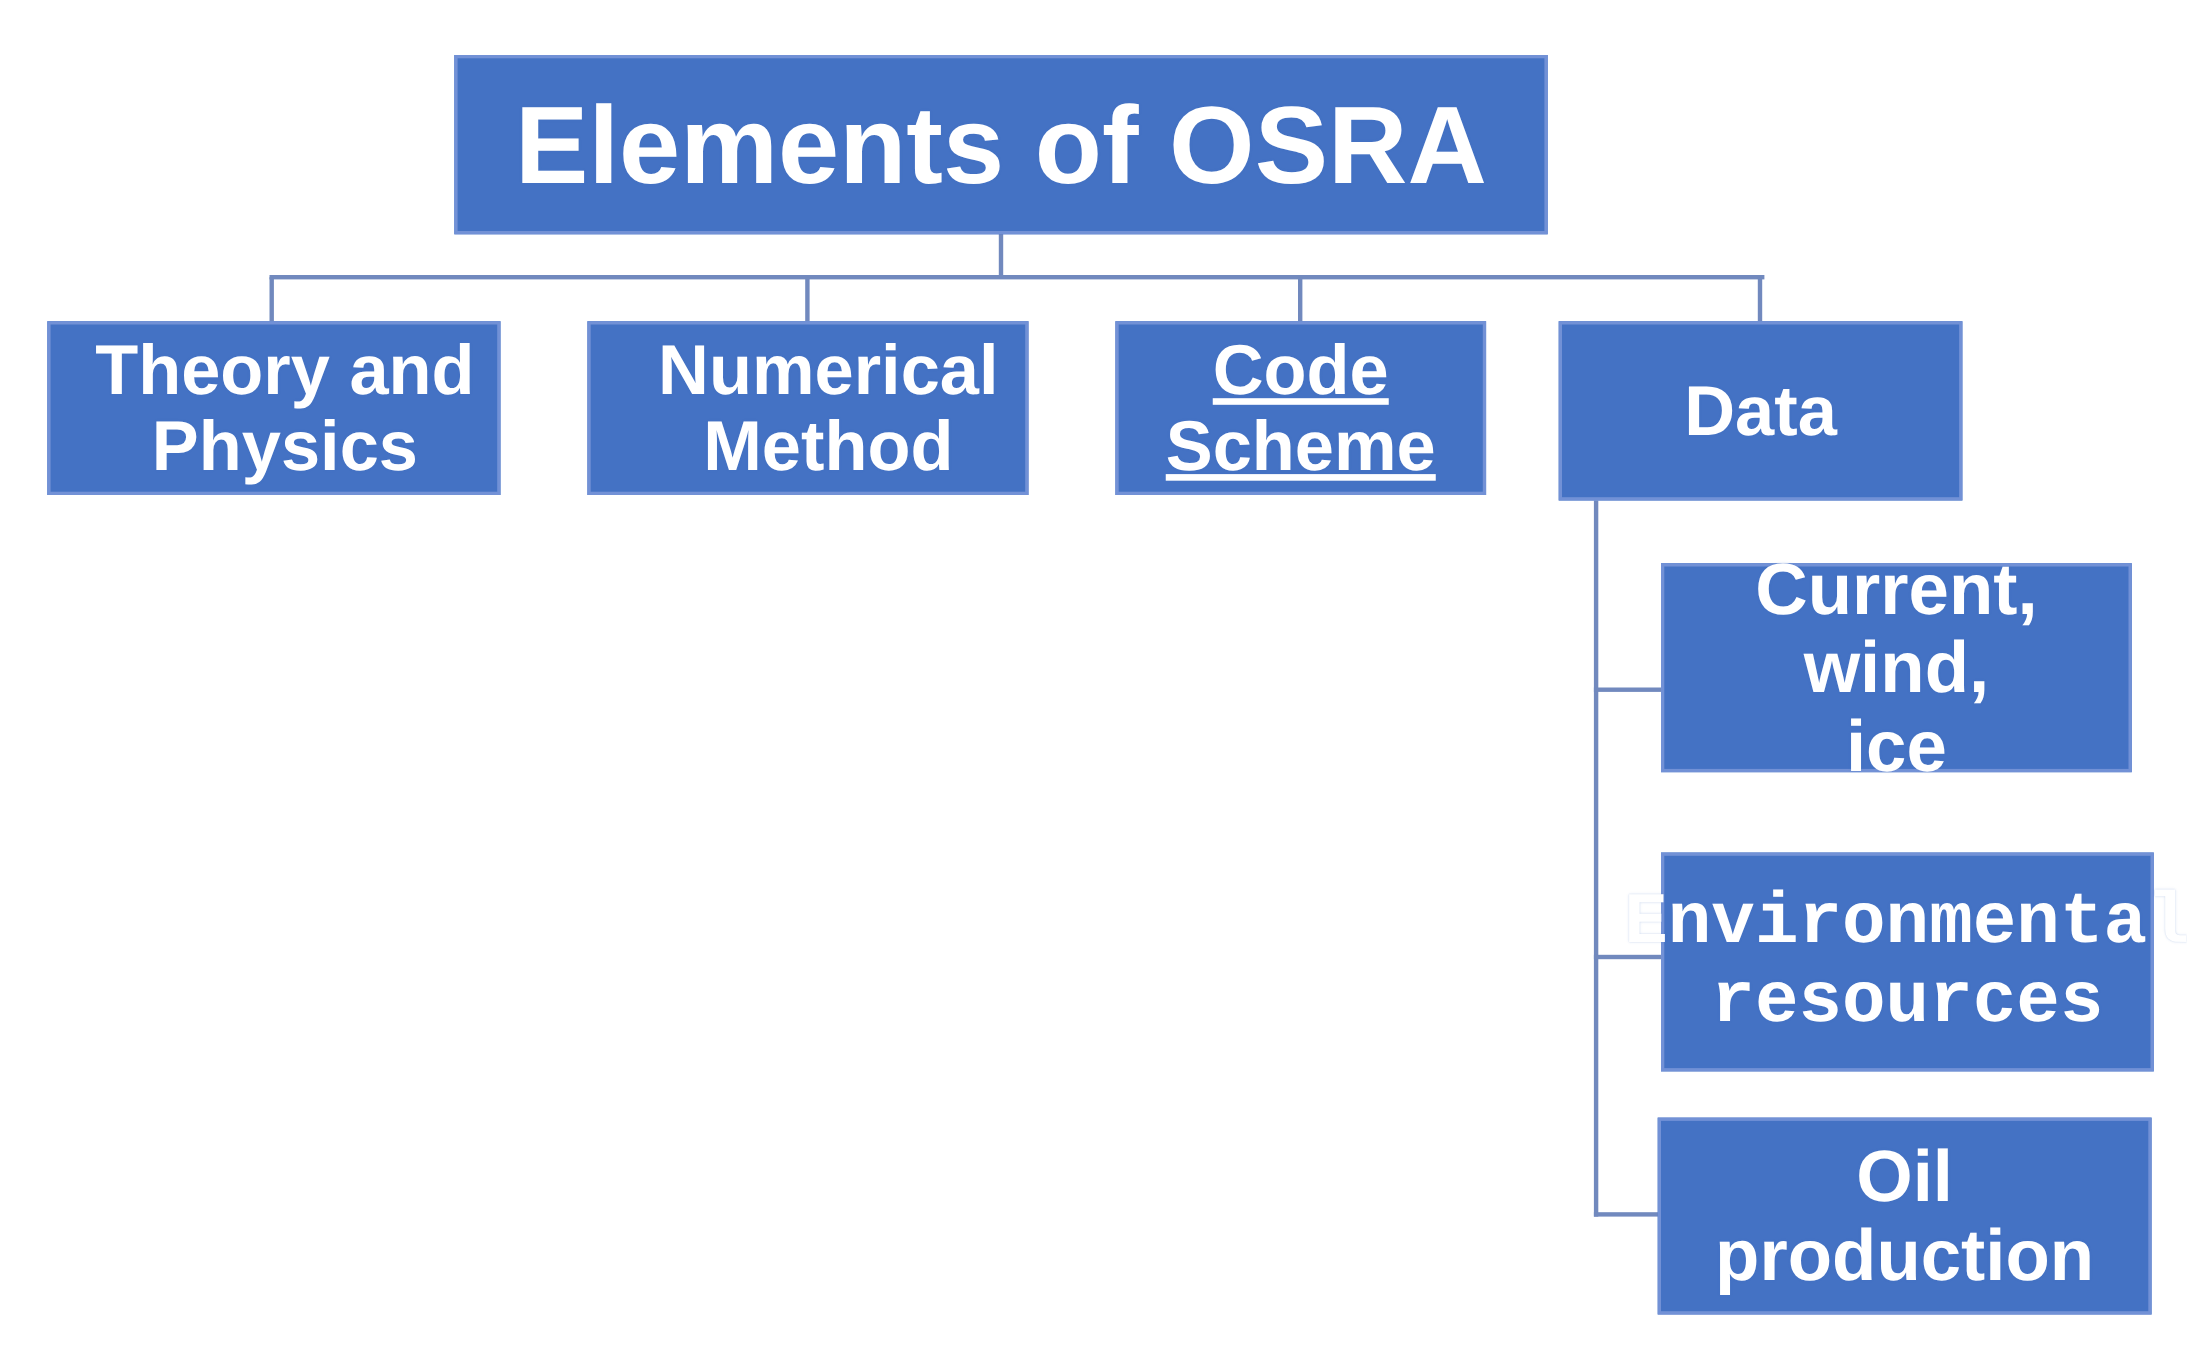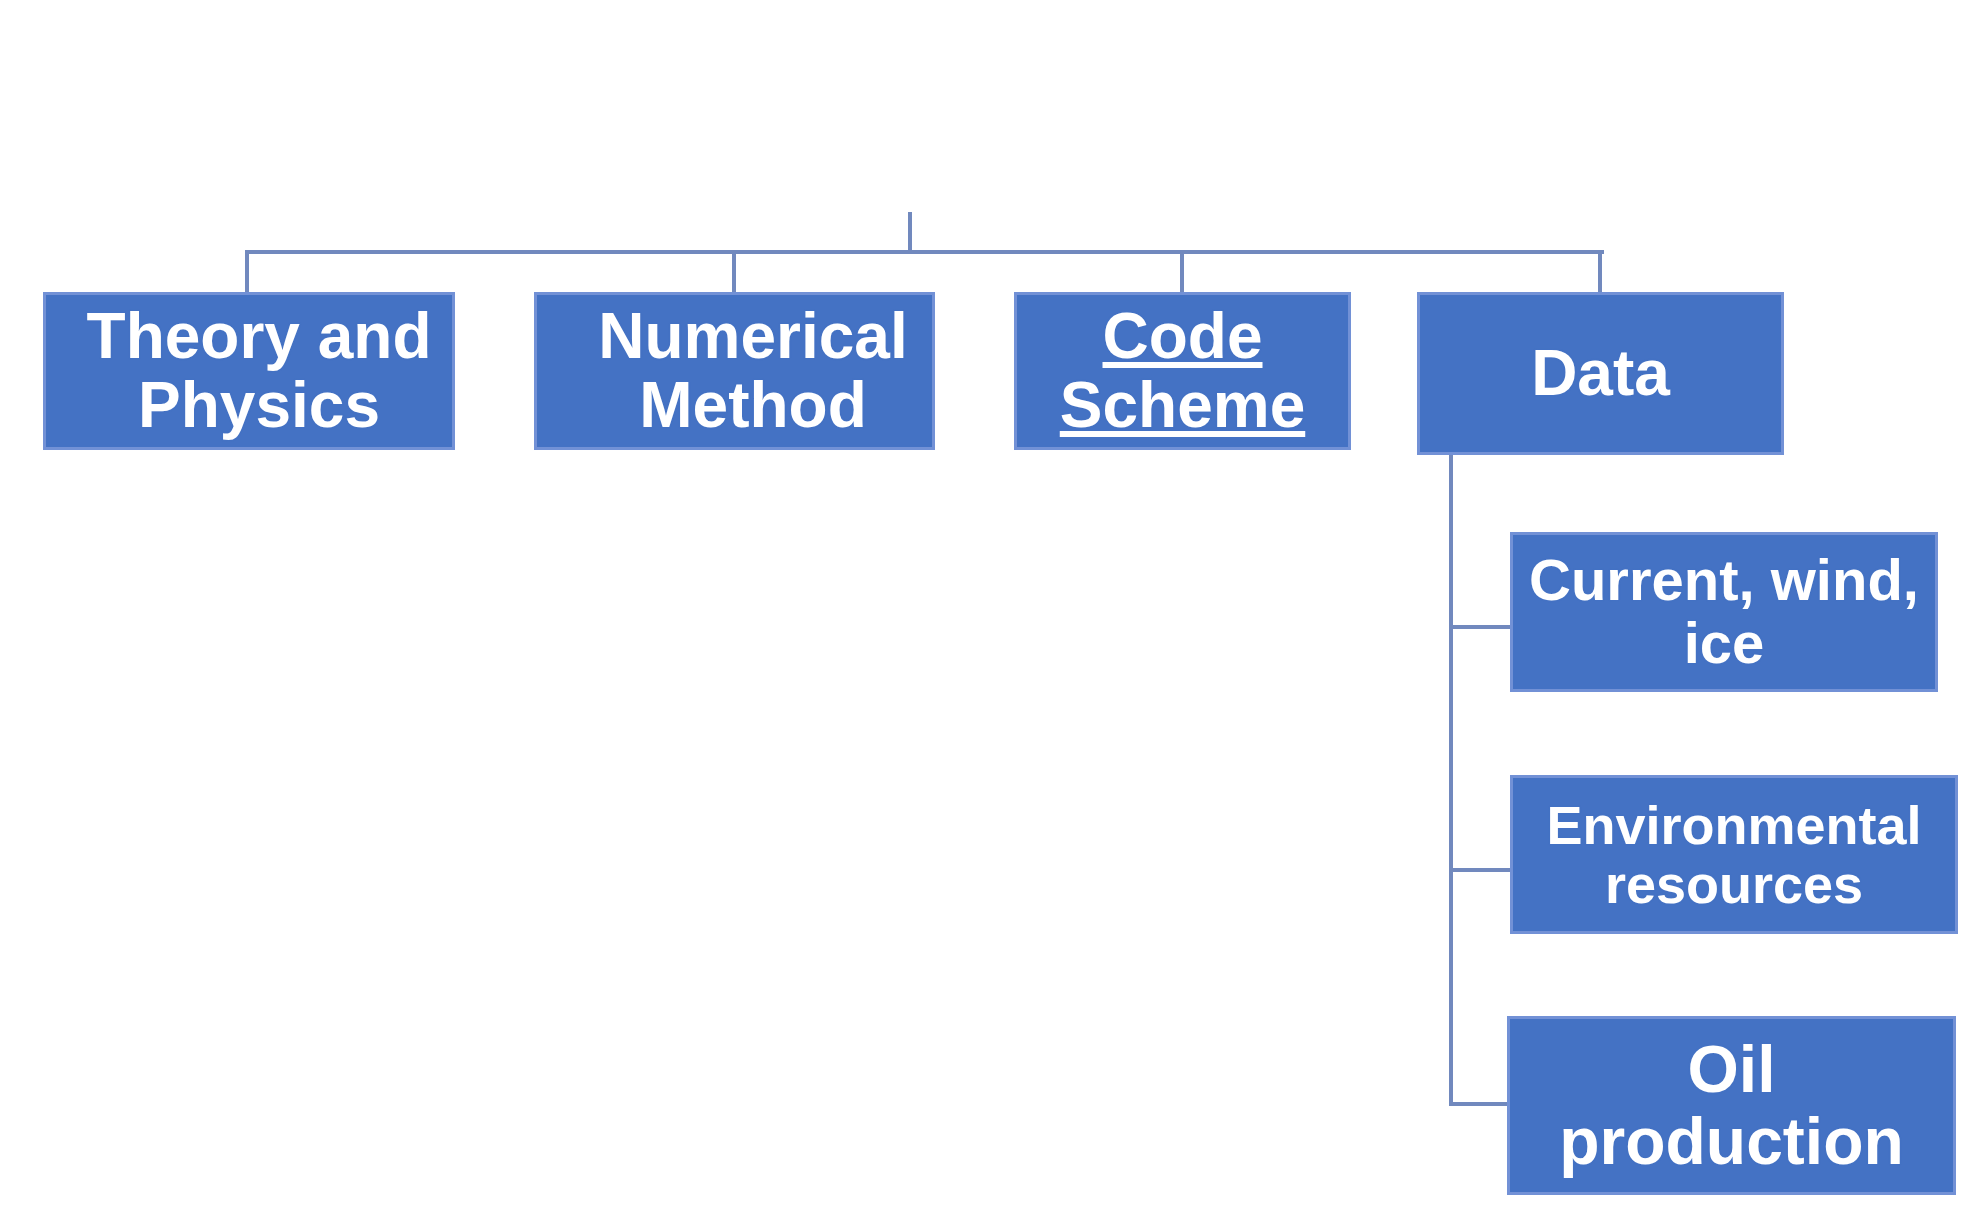--- a/index.html
+++ b/index.html
@@ -38,22 +38,22 @@
   
   #n-title   { left: 413px; top: 50px;  width: 994px; height: 163px; font-size: 100px; }
 
   
   #n-theory  { left: 43px;   top: 292px; width: 412px; height: 158px; font-size: 64px; padding-left: 20px; }
   #n-numer   { left: 534px;  top: 292px; width: 401px; height: 158px; font-size: 64px; padding-left: 37px; }
   #n-code    { left: 1014px; top: 292px; width: 337px; height: 158px; font-size: 64px; text-decoration: underline; }
   #n-data    { left: 1417px; top: 292px; width: 367px; height: 163px; font-size: 64px; }
 
   
-  #n-cwi     { left: 1510px; top: 532px;  width: 428px; height: 160px; font-size: 58px; }
-  #n-env     { left: 1510px; top: 775px;  width: 448px; height: 159px; font-size: 54px; }
+  #n-cwi     { left: 1510px; top: 512px;  width: 428px; height: 190px; font-size: 66px; }
+  #n-env     { left: 1510px; top: 775px;  width: 448px; height: 199px; font-size: 66px; font-family: Liberation Mono, monospace; }
   #n-oil     { left: 1507px; top: 1016px; width: 449px; height: 179px; font-size: 66px; }
 
   
   #c-title-stem { left: 908px;  top: 212px; width: 4px;    height: 41px; }
   #c-bus        { left: 245px;  top: 250px; width: 1359px; height: 4px;  }
   #c-stub-theory { left: 245px;  top: 252px; width: 4px; height: 40px; }
   #c-stub-numer  { left: 732px;  top: 252px; width: 4px; height: 40px; }
   #c-stub-code   { left: 1180px; top: 252px; width: 4px; height: 40px; }
   #c-stub-data   { left: 1598px; top: 252px; width: 4px; height: 40px; }
 
@@ -72,20 +72,21 @@
   <div class="conn" id="c-bus"></div>
   <div class="conn" id="c-stub-theory"></div>
   <div class="conn" id="c-stub-numer"></div>
   <div class="conn" id="c-stub-code"></div>
   <div class="conn" id="c-stub-data"></div>
   <div class="conn" id="c-data-stem"></div>
   <div class="conn" id="c-stub-cwi"></div>
   <div class="conn" id="c-stub-env"></div>
   <div class="conn" id="c-stub-oil"></div>
 
+  <div class="node" id="n-title">Elements of OSRA</div>
 
   <div class="node" id="n-theory">Theory and
 Physics</div>
 
   <div class="node" id="n-numer">Numerical
 Method</div>
 
   <div class="node" id="n-code">Code
 Scheme</div>
 

